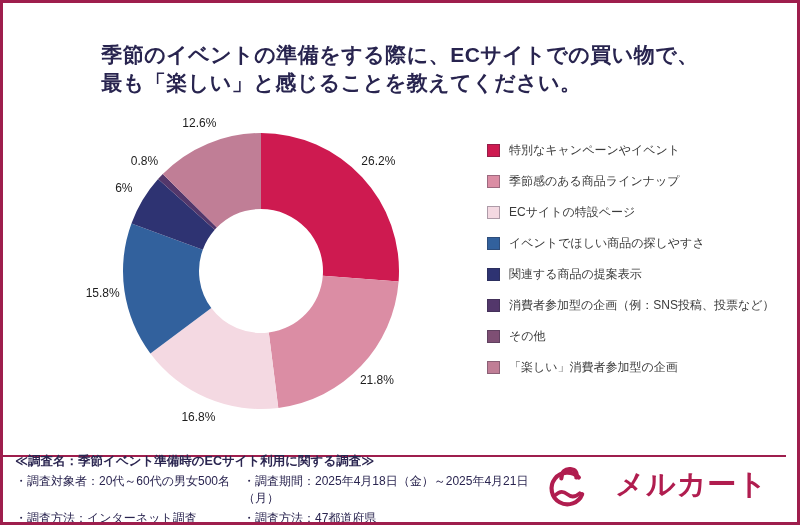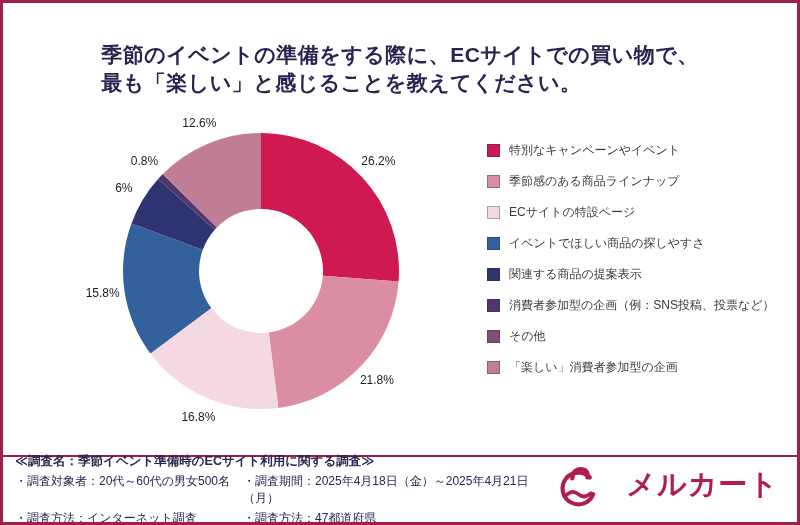--- a/index.html
+++ b/index.html
@@ -24,21 +24,21 @@
   }
   .legend-item {
     display:flex; align-items:center; height:14px; margin-bottom:17px;
   }
   .swatch {
     width:13px; height:13px; margin-right:9px; flex:0 0 13px;
     border:1px solid rgba(40,40,60,0.35);
   }
   .legend-label { font-size:12px; color:#3a3a3a; white-space:nowrap; }
   .footer {
-    position:absolute; left:0; right:0; bottom:0; height:67px;
+    position:absolute; left:0; right:11px; bottom:0; height:67px;
     border-top:2px solid #9e1e4d; background:#ffffff;
     display:flex; align-items:center; justify-content:space-between;
     padding:6px 14px 6px 12px;
   }
   .survey-info { color:#2a2550; }
   .survey-name { font-size:12.5px; font-weight:700; margin-bottom:3px; }
   .survey-grid {
     display:grid; grid-template-columns:228px auto; row-gap:3px;
     font-size:12px; font-weight:400;
   }

